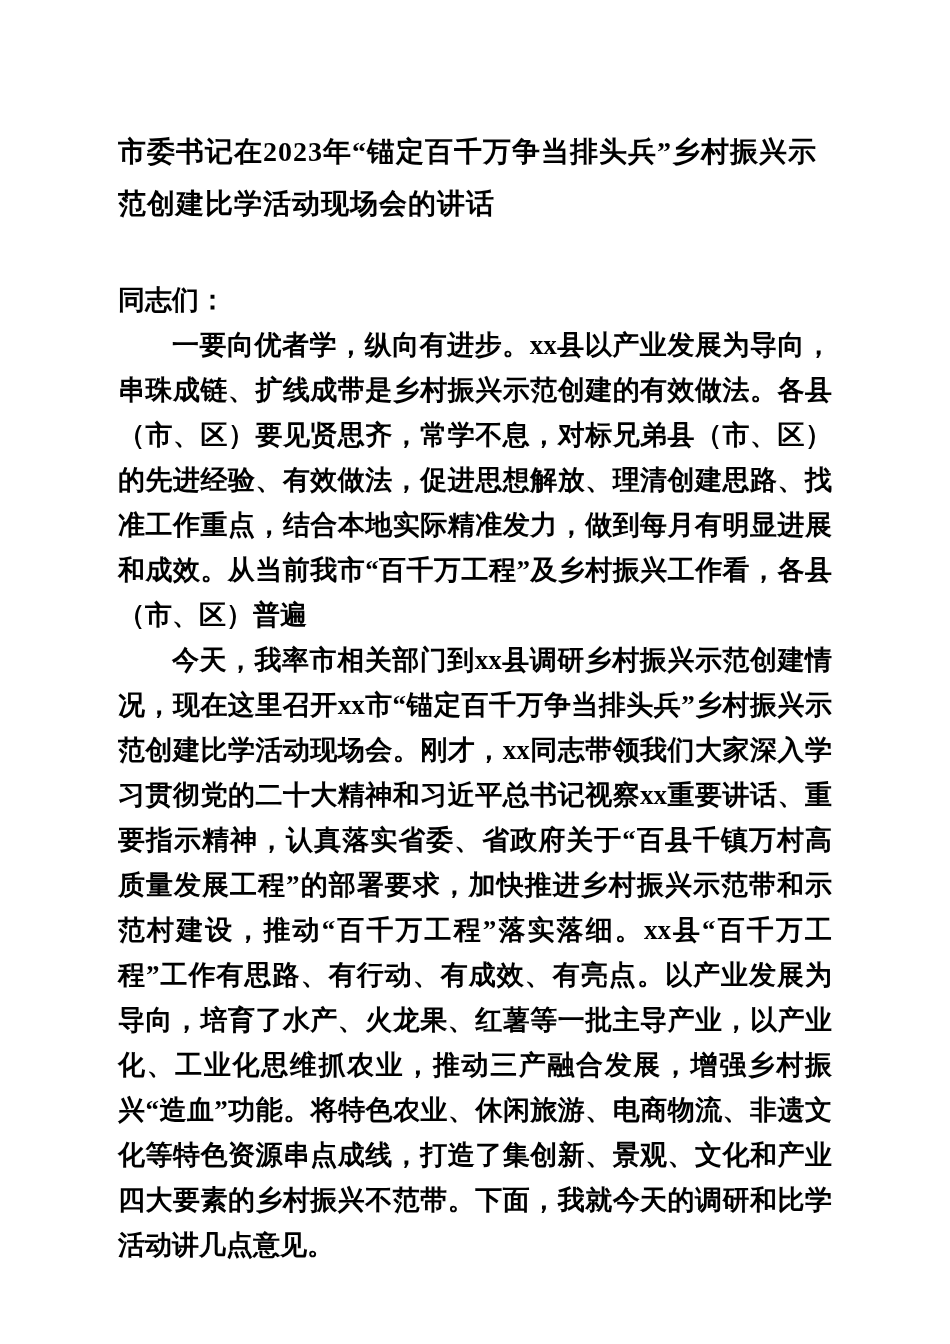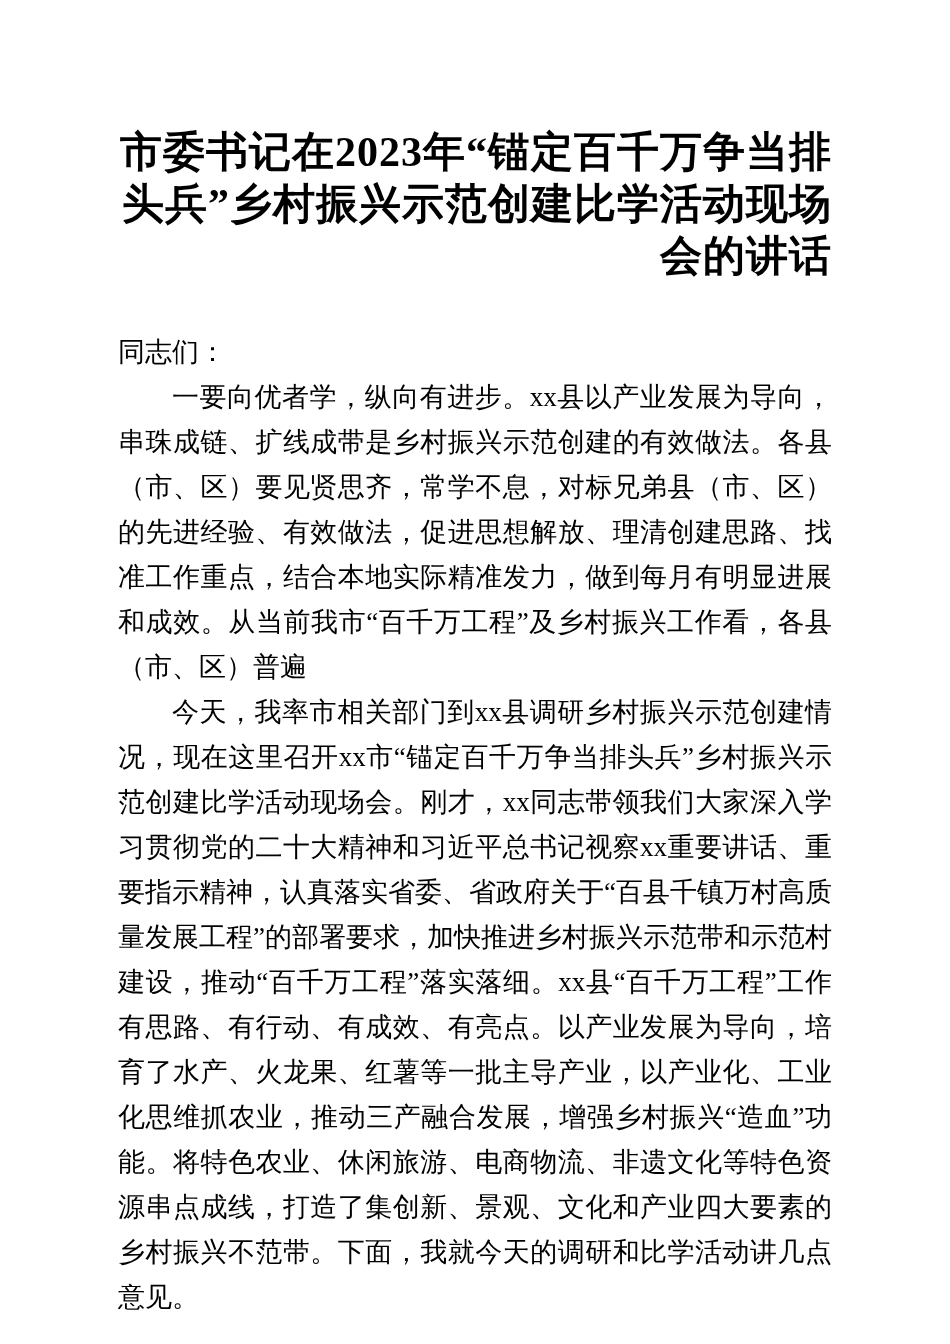--- a/index.html
+++ b/index.html
@@ -16,31 +16,32 @@
     width: 950px;
     height: 1344px;
     margin: 0 auto;
     background: #ffffff;
     box-sizing: border-box;
     padding: 126px 118px 0 118px;
     overflow: hidden;
   }
   .doc-title {
     margin: 0 0 48px 0;
-    font-size: 42px;
+    font-size: 28px;
     font-weight: bold;
     line-height: 52px;
-    text-align: right;
+    text-align: left;
     letter-spacing: 1px;
   }
   .body-text {
     font-size: 27px;
     line-height: 45px;
     text-align: justify;
     text-justify: inter-ideograph;
+    font-weight: bold;
   }
   .para {
     margin: 0;
     text-indent: 2em;
   }
   .para.salutation {
     text-indent: 0;
   }
 </style>
 </head>

